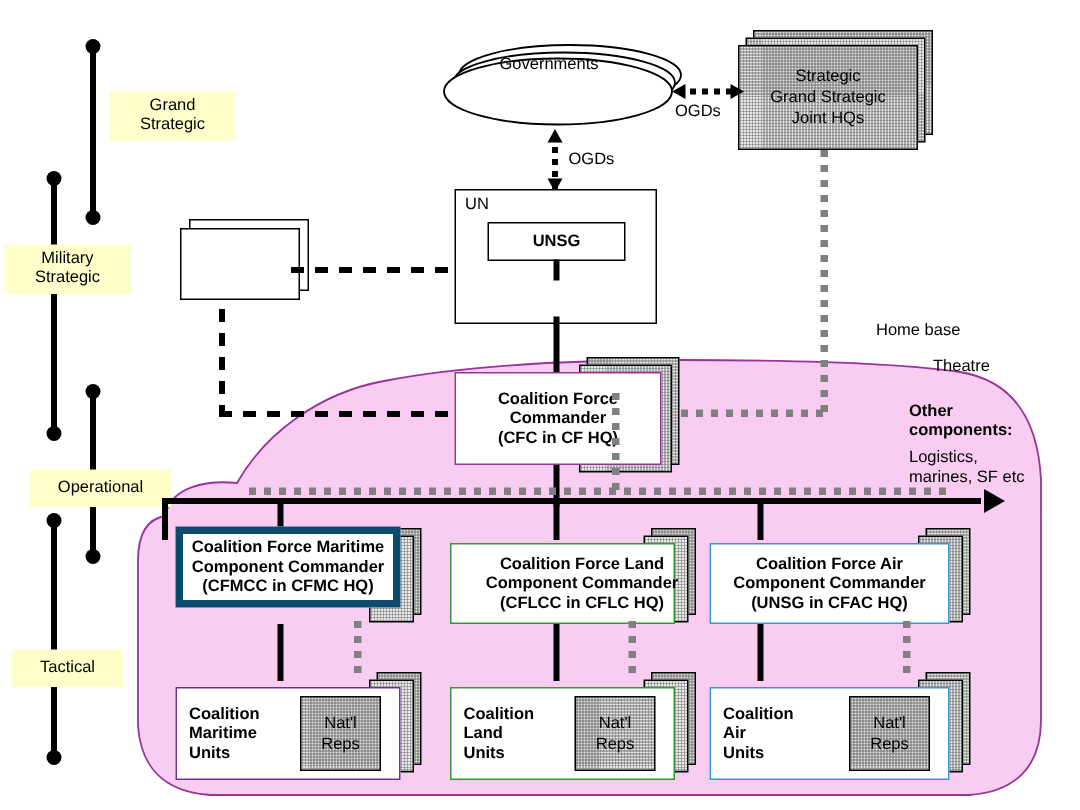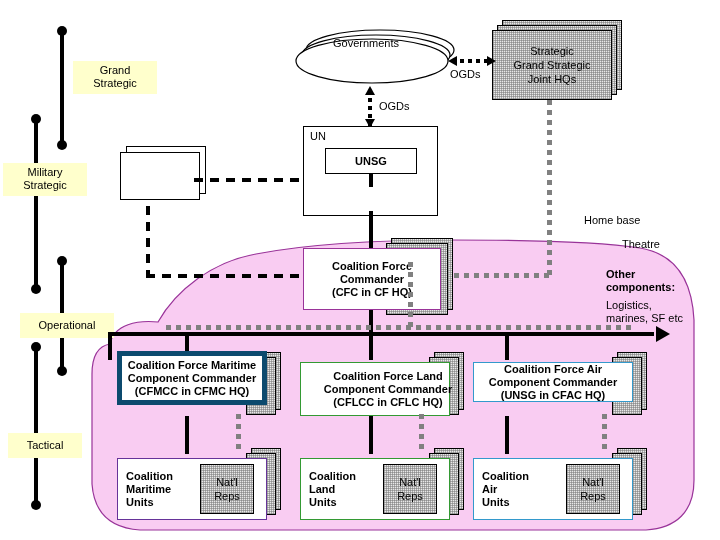--- a/index.html
+++ b/index.html
@@ -199,21 +199,21 @@
   <div class="sheet" style="left:434px;top:352px;width:30px;height:58px;"></div>
   <div class="sheet" style="left:429px;top:357px;width:30px;height:58px;"></div>
   <div class="box" style="left:300px;top:362px;width:150px;height:54px;border:1px solid #339933;padding-left:26px;">
     <span>Coalition Force Land</span>
     <span>Component Commander</span>
     <span>(CFLCC in CFLC HQ)</span>
   </div>
 
   <div class="sheet" style="left:617px;top:352px;width:30px;height:58px;"></div>
   <div class="sheet" style="left:612px;top:357px;width:30px;height:58px;"></div>
-  <div class="box" style="left:473px;top:362px;width:160px;height:40px;border:1px solid #3399cc;">
+  <div class="box" style="left:473px;top:362px;width:160px;height:54px;border:1px solid #3399cc;">
     <span>Coalition Force Air</span>
     <span>Component Commander</span>
     <span>(UNSG in CFAC HQ)</span>
   </div>
 
   <div class="vline" style="left:185px;top:416px;height:38px;"></div>
   <div class="vline" style="left:369px;top:416px;height:38px;"></div>
   <div class="vline" style="left:505px;top:416px;height:38px;"></div>
 
   <div class="dot-v" style="left:236px;top:414px;height:40px;"></div>

